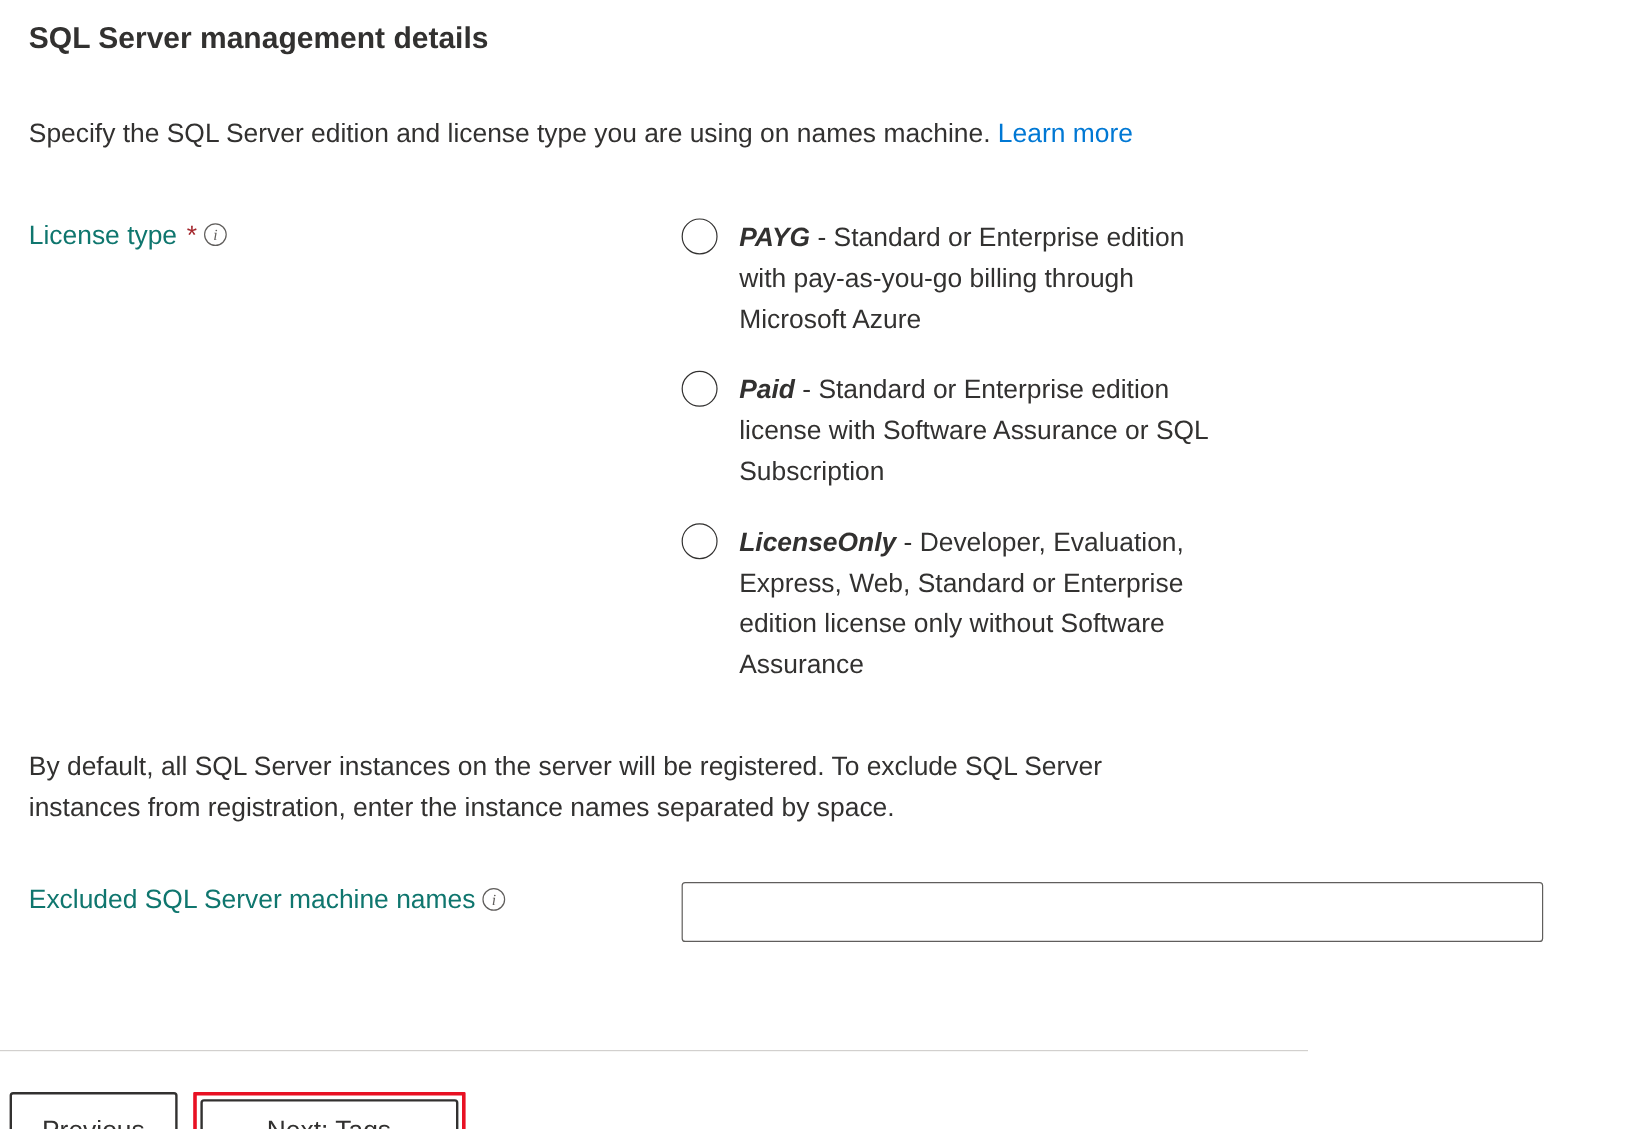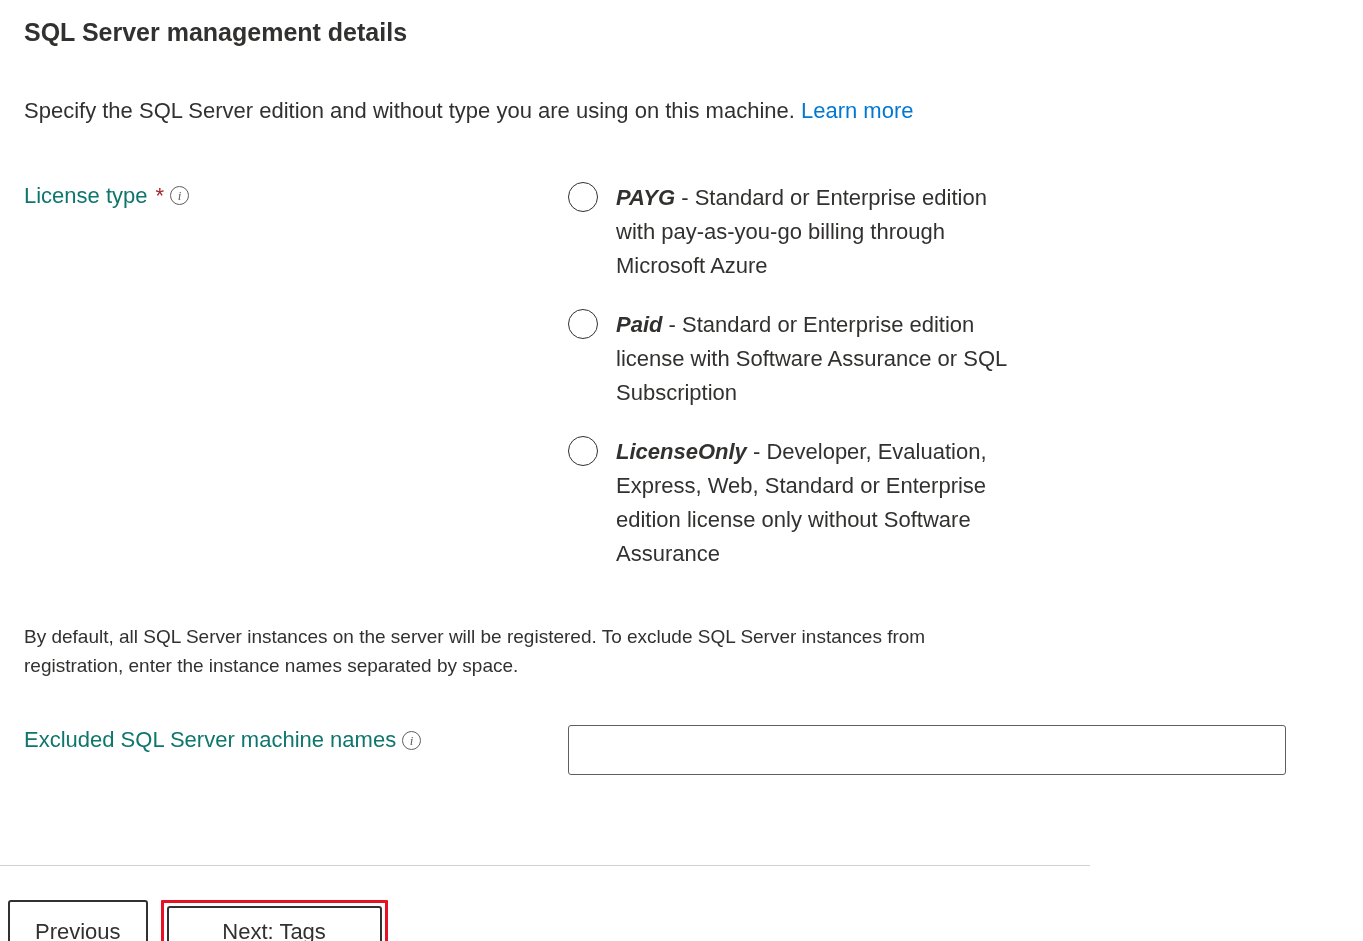--- a/index.html
+++ b/index.html
@@ -100,21 +100,21 @@
     .radio-text {
       font-size: 22px;
       line-height: 1.55;
       color: #323130;
     }
     .radio-text strong {
       font-weight: 600;
       font-style: italic;
     }
     .secondary-text {
-      font-size: 19px;
+      font-size: 22px;
       color: #323130;
       line-height: 1.55;
       margin-top: 50px;
       margin-bottom: 45px;
       padding-right: 60px;
     }
     .text-input {
       width: 718px;
       height: 50px;
       border: 1.4px solid #605e5c;
@@ -156,21 +156,21 @@
     }
   </style>
 </head>
 <body>
 
 <div class="container">
   <div class="content">
     <h2 class="section-title">SQL Server management details</h2>
 
     <div class="intro-text">
-      <span>Specify the SQL Server edition and without type you are using on this machine. </span><a class="learn-more">Learn more</a>
+      <span>Specify the SQL Server edition and license type you are using on names machine. </span><a class="learn-more">Learn more</a>
     </div>
 
     <div class="form-row">
       <div class="label-col">
         <span class="field-label">License type</span>
         <span class="required">*</span>
         <span class="info-icon">i</span>
       </div>
       <div class="input-col">
         <div class="radio-option">

